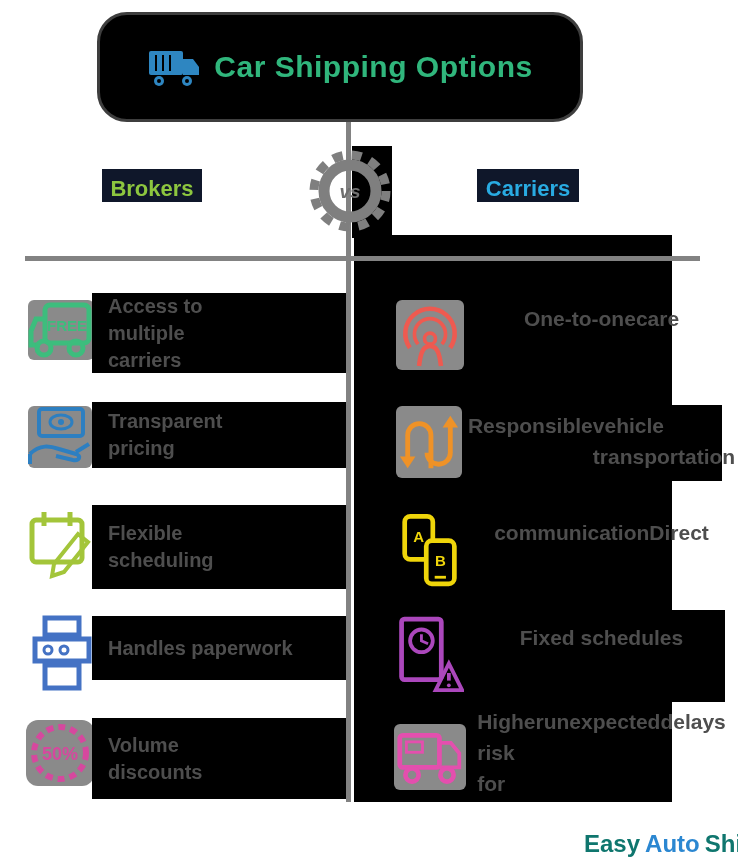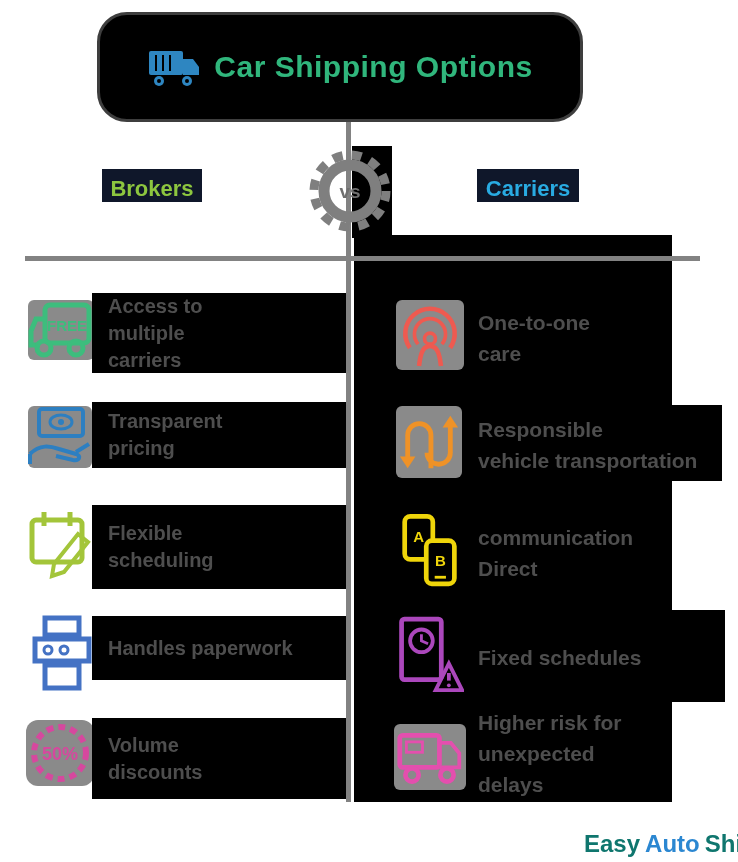--- a/index.html
+++ b/index.html
@@ -22,28 +22,28 @@
   .gear-strip{left:352px;top:146px;width:40px;height:92px;background:#000;}
   .notch-a{left:670px;top:405px;width:52px;height:76px;background:#000;}
   .notch-b{left:670px;top:610px;width:55px;height:92px;background:#000;}
 
   
   .label-box{background:#0f172a;display:flex;align-items:flex-end;justify-content:center;}
   .brokers-box{left:102px;top:169px;width:100px;height:33px;}
   .carriers-box{left:477px;top:169px;width:102px;height:33px;}
   .brokers-text{color:#8dc63f;font-weight:bold;font-size:22px;}
   .carriers-text{color:#29abe2;font-weight:bold;font-size:22px;}
-  .vs-badge{left:305px;top:146px;width:90px;height:90px;}
+  .vs-badge{left:305px;top:146px;width:90px;height:90px;font-style:italic;}
 
   
   .icon-pad{background:#8a8a8a;border-radius:6px;}
   .tbox{background:#000;box-sizing:border-box;display:flex;flex-direction:column;
         justify-content:center;padding-left:16px;color:#4e4e4e;font-weight:bold;}
   .tbox-l{left:92px;width:254px;font-size:20px;line-height:27px;}
-  .ttrans{left:478px;width:247px;box-sizing:border-box;display:flex;flex-direction:column;
+  .ttrans{left:478px;width:247px;box-sizing:border-box;display:flex;flex-direction:row;
           justify-content:center;color:#4e4e4e;font-weight:bold;font-size:21px;line-height:31px;}
 
   
   .logo{left:584px;top:829px;height:30px;display:flex;align-items:center;gap:5px;
         font-size:24px;font-weight:bold;}
   .logo-green{color:#0f766e;text-align:right;}
   .logo-blue{color:#2b87d1;}
 </style>
 </head>
 <body>

